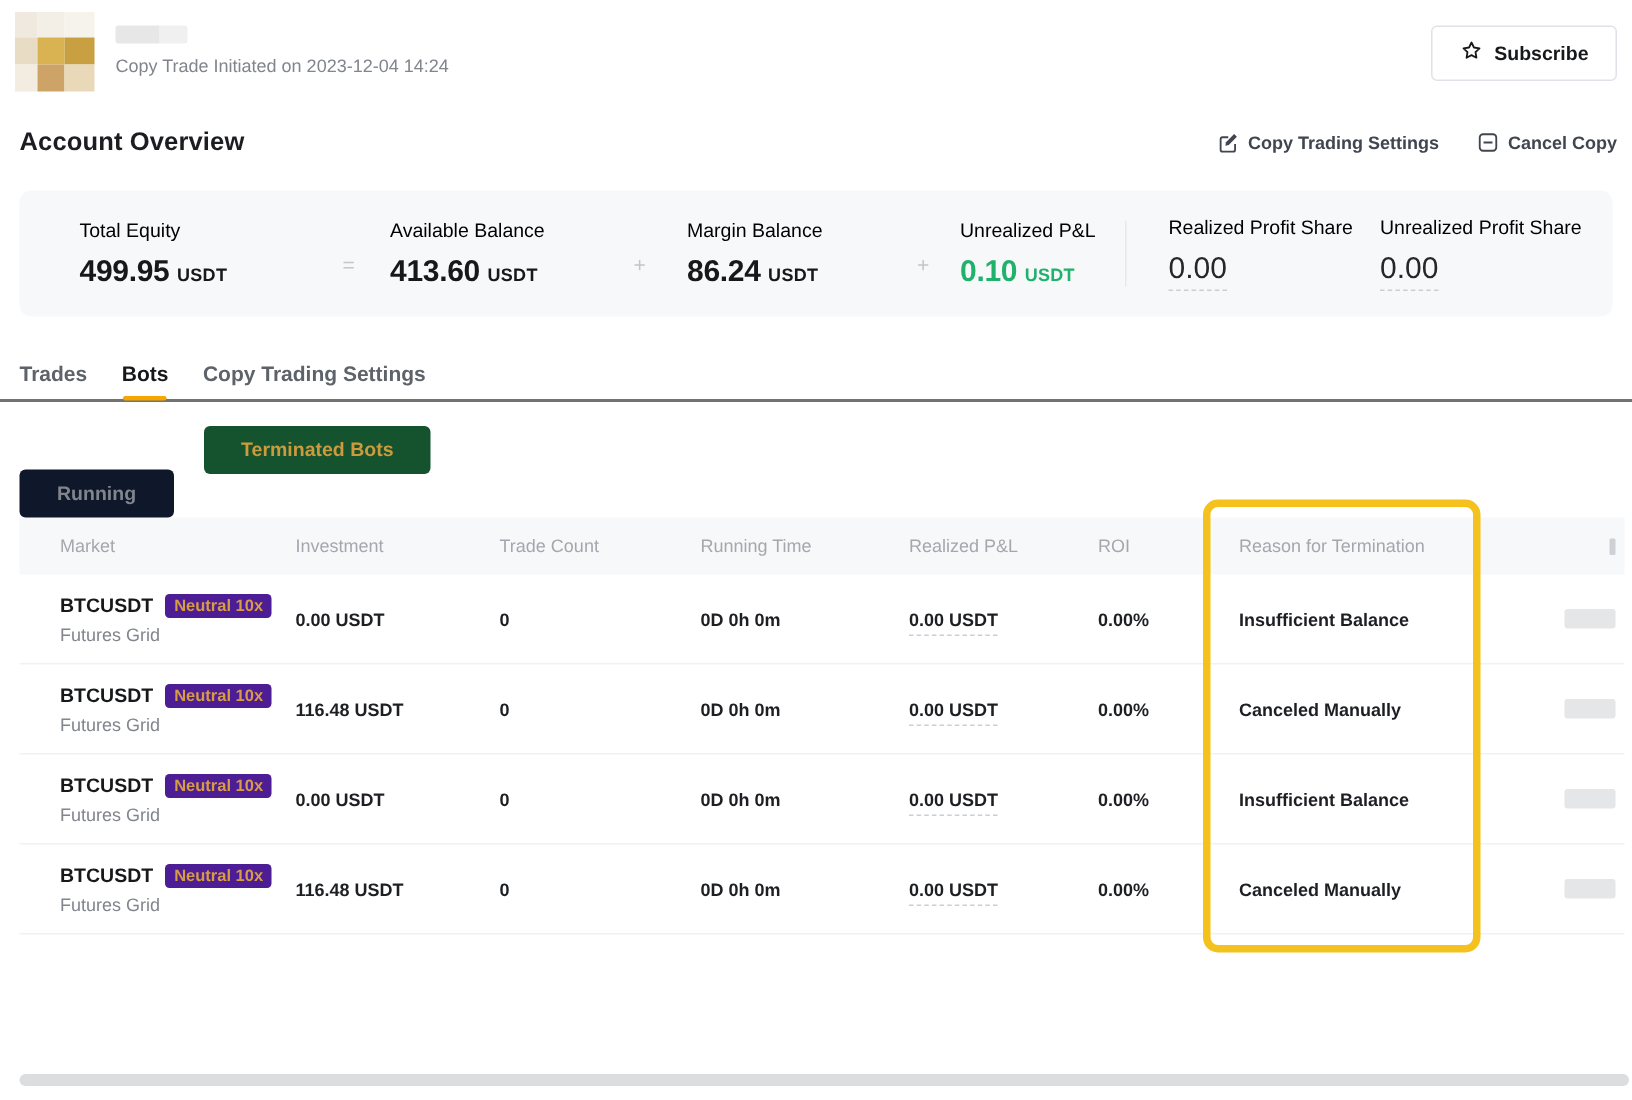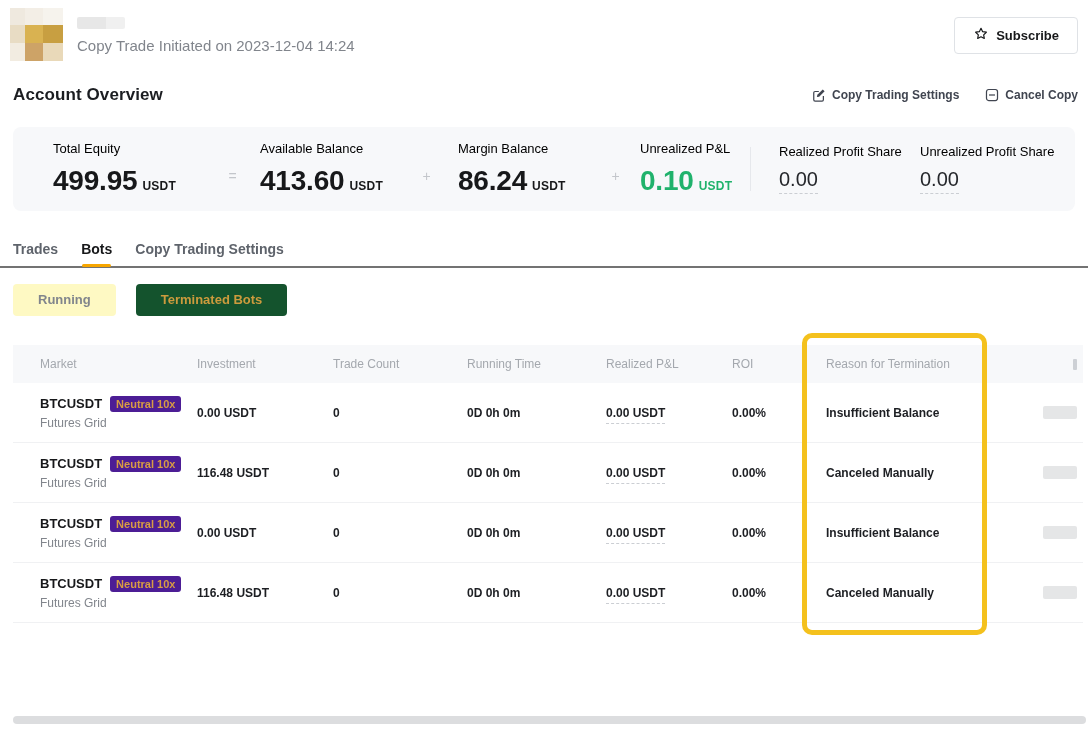--- a/index.html
+++ b/index.html
@@ -10,56 +10,56 @@
   
   .top { position:relative; height:70px; }
   .avatar { position:absolute; left:10px; top:8px; width:53px; height:53px;
             display:grid; grid-template-columns:15px 18px 20px; grid-template-rows:17px 18px 18px; }
   .avatar div { width:100%; height:100%; }
   .av1{background:#efe9df}.av2{background:#f3eee6}.av3{background:#f6f3ed}
   .av4{background:#e8dcc4}.av5{background:#d9b251}.av6{background:#c89f41}
   .av7{background:#f2ece1}.av8{background:#cda367}.av9{background:#e9d9b9}
   .name-redacted { position:absolute; left:77px; top:17px; width:48px; height:12px; border-radius:2px;
                    background:linear-gradient(90deg,#e7e7e7 0 60%,#f0f0f0 60% 100%); }
-  .initiated { position:absolute; left:77px; top:37px; font-size:15px; color:#81858c; }
+  .initiated { position:absolute; left:77px; top:37px; font-size:12px; color:#81858c; }
   .subscribe { position:absolute; right:10px; top:17px; height:37px; padding:0 18px;
                background:#fff; border:1px solid #dfe2e6; border-radius:4px;
                display:flex; align-items:center; gap:7px; font-size:13px; font-weight:700; color:#17181a; cursor:pointer;
                font-family:inherit; }
 
   
   .ov-row { margin:14px 10px 0 13px; height:22px; display:flex; align-items:center; justify-content:space-between; }
   .ov-row h2 { font-size:17px; font-weight:700; color:#1b1d21; letter-spacing:.1px; }
   .ov-actions { display:flex; align-items:center; gap:26px; }
   .ov-link { display:flex; align-items:center; gap:6px; font-size:12px; font-weight:700; color:#404550; cursor:pointer; }
   .ov-link svg { display:block; }
 
   
   .stats { margin:21px 13px 0; height:84px; background:#f7f8fa; border-radius:8px;
            display:flex; align-items:center; padding-left:40px; }
   .stat .lbl { font-size:13px; color:#000000; margin-bottom:9px; }
-  .stat .val { font-size:28px; font-weight:700; color:#17181a; letter-spacing:-.2px; }
+  .stat .val { font-size:20px; font-weight:700; color:#17181a; letter-spacing:-.2px; }
   .stat .unit { font-size:12px; font-weight:700; margin-left:5px; letter-spacing:.2px; }
   .stat.green .val, .stat.green .unit { color:#20b26c; }
   .stat .plainval { font-size:20px; font-weight:400; color:#25272b; border-bottom:1px dashed #cbced3; padding-bottom:2px; display:inline-block; }
   .op { font-size:14px; color:#c3c6cb; text-align:center; margin-top:14px; }
   .c1{width:152px}.o1{width:55px}.c2{width:135px}.o2{width:63px}.c3{width:133px}.o3{width:49px}.c4{width:110px}
   .vdiv { width:1px; height:44px; background:#e6e8ec; }
   .c5{width:169px; padding-left:28px}.c6{padding-left:0}
 
   
   .tabs { margin-top:30px; padding-left:13px; height:27px; border-bottom:2px solid #737373; display:flex; gap:23px; }
   .tab { position:relative; font-size:14px; font-weight:600; color:#5e636b; cursor:pointer; padding-bottom:10px; }
   .tab.active { color:#17181a; font-weight:700; }
   .tab.active::after { content:""; position:absolute; left:1px; right:1px; bottom:-1px; height:3px; background:#f7a600; border-radius:2px; }
 
   
   .filter-row { position:relative; margin:16px 13px 0; height:32px; display:flex; gap:20px; }
   .pill { height:32px; line-height:32px; padding:0 25px; border-radius:4px; font-size:13px; cursor:pointer; }
-  .pill.running { background:#fef9c3; color:#81858c; font-weight:600; }
+  .pill.running { background:#0f172a; color:#81858c; font-weight:600;margin-top:29px; }
   .pill.terminated { background:#14532d; color:#cd9b3d; font-weight:700; }
   .allbots { position:absolute; right:0; top:1px; width:121px; height:30px; background:#fff;
              border:1px solid #e3e5e8; border-radius:4px; display:flex; align-items:center; justify-content:center;
              gap:10px; font-size:12px; color:#17181a; cursor:pointer; }
   .allbots .caret { font-size:8px; color:#9fa3aa; margin-top:1px; }
 
   
   .table { margin:29px 0 0 13px; width:1070px; }
   .thead { height:38px; background:#f7f8fa; display:flex; align-items:center; }
   .th { font-size:12px; color:#a4a8ae; }

